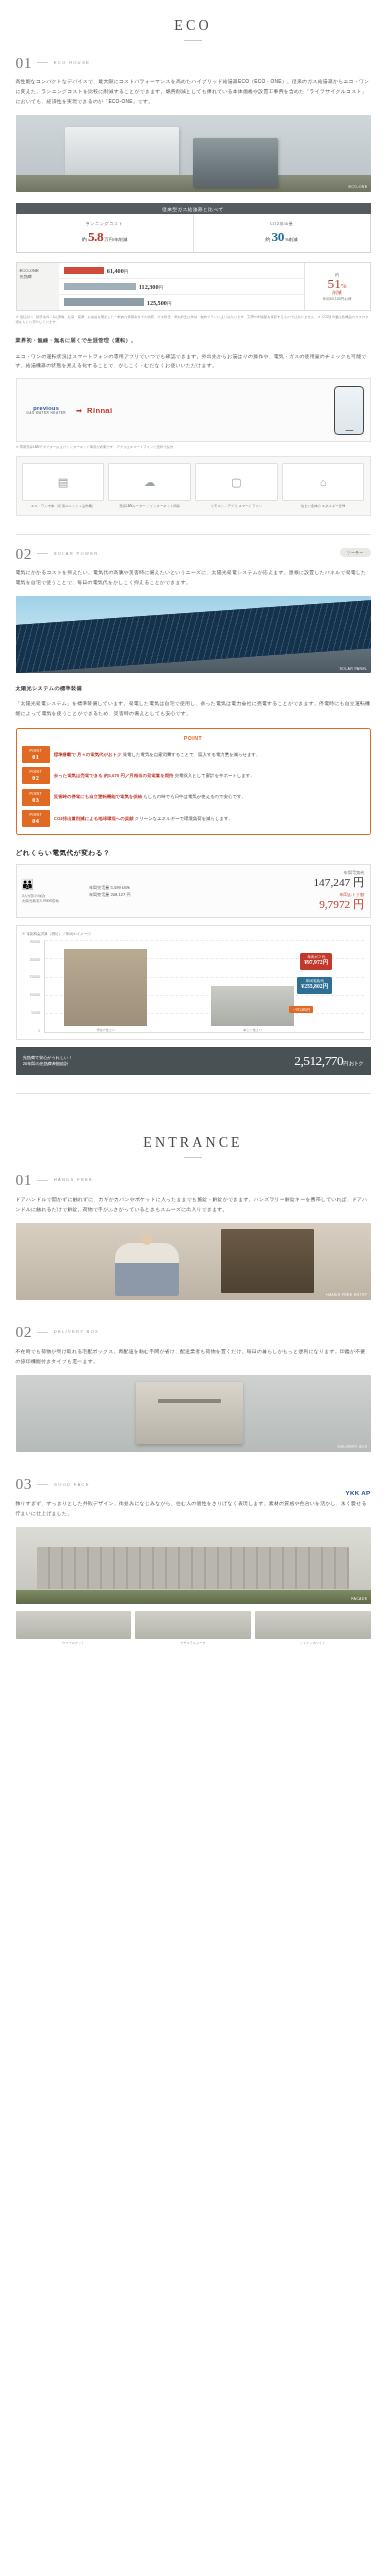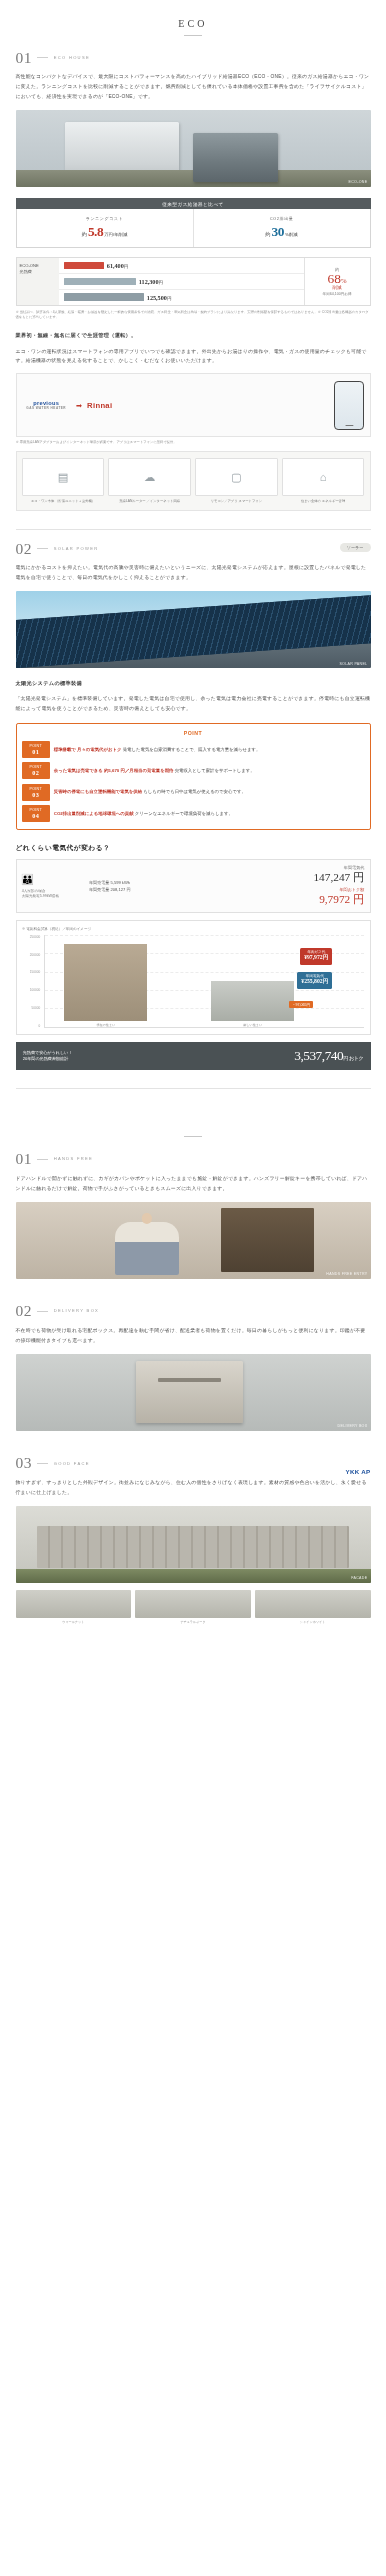--- a/index.html
+++ b/index.html
@@ -11,21 +11,21 @@
     -webkit-font-smoothing: antialiased;
   }
   body { width: 386px; overflow-x: hidden; }
 
   .page { width: 386px; position: relative; }
 
   
   .sec-title-wrap { text-align: center; padding: 17.5px 0 3.1px; }
   .sec-title-en {
     font-family: "Liberation Serif", serif;
-    font-size: 10px;
+    font-size: 14px;
     letter-spacing: 3.1px;
     color: #4a4a4a;
   }
   .sec-rule { width: 17.5px; height: 0.5px; background: #c7c7c7; margin: 6.2px auto 0; }
 
   .num-head {
     display: flex; align-items: center; gap: 5.2px;
     padding: 11.3px 15.5px 0 15.5px;
   }
   .num-head .num {
@@ -384,21 +384,21 @@
         <span class="bar"></span>
         <span class="num"><b>112,300</b><span>円</span></span>
       </div>
       <div class="cost-row r3">
         <span class="bar"></span>
         <span class="num"><b>125,500</b><span>円</span></span>
       </div>
     </div>
     <div class="cost-right">
       <div class="small">約</div>
-      <div class="big"><span>68</span><span class="pct">%</span></div>
+      <div class="big"><span>51</span><span class="pct">%</span></div>
       <div class="red-lbl">削減</div>
       <div class="note">年間64,100円お得</div>
     </div>
   </div>
 
   <p class="fineprint">※ 当社調べ。試算条件：4人家族、給湯・暖房・お風呂を想定した一般的な使用条件での比較。ガス料金・電気料金は地域・契約プランにより異なります。実際の削減額を保証するものではありません。※ CO2排出量は各機器のカタログ値をもとに算出しています。</p>
 
   <div class="sub-head">業界初・無線・無名に届くで生涯管理（運転）。</div>
   <p class="body-copy">エコ・ワンの運転状況はスマートフォンの専用アプリでいつでも確認できます。外出先からお湯はりの操作や、電気・ガスの使用量のチェックも可能です。給湯機器の状態を見える化することで、かしこく・むだなくお使いいただけます。</p>
 
@@ -573,28 +573,29 @@
       </div>
     </div>
   </div>
 
   <div class="total-bar">
     <div class="lft">
       <div>光熱費で安心がうれしい！</div>
       <div>20年間の光熱費差額総計</div>
     </div>
     <div class="rgt">
-      <span>3,537,740</span><small>円 おトク</small>
+      <span>2,512,770</span><small>円 おトク</small>
     </div>
   </div>
 
   <div class="hr-wide"></div>
   <div class="gap-lg"></div>
 
   <div class="sec-title-wrap">
+    <div class="sec-title-en">ENTRANCE</div>
     <div class="sec-rule"></div>
   </div>
 
   <div class="num-head">
     <span class="num">01</span>
     <span class="dash"></span>
     <span class="cap">HANDS FREE</span>
   </div>
   <p class="body-copy">ドアハンドルで開かずに触れずに、カギがカバンやポケットに入ったままでも施錠・解錠ができます。ハンズフリー解錠キーを携帯していれば、ドアハンドルに触れるだけで解錠。荷物で手がふさがっているときもスムーズに出入りできます。</p>
   <div class="photo entrance">

